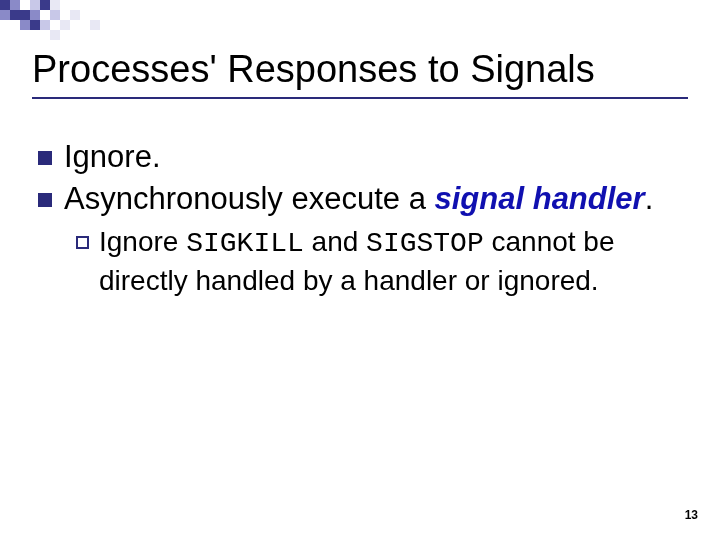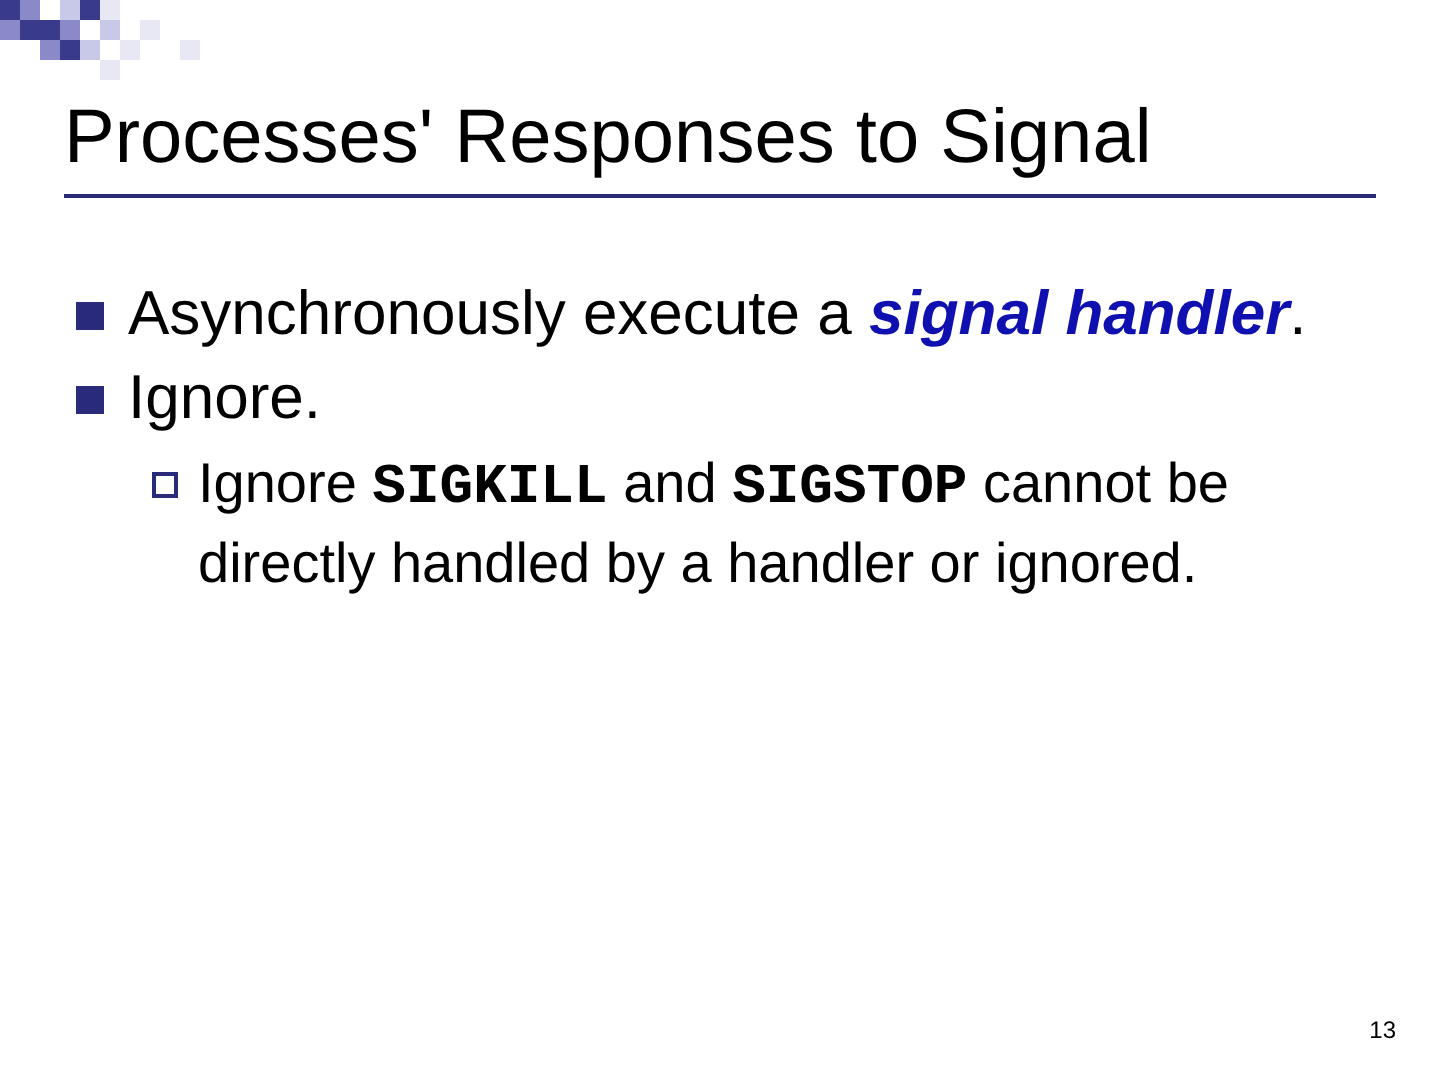--- a/index.html
+++ b/index.html
@@ -69,27 +69,27 @@
   .b2 .osq {
     flex: 0 0 auto;
     width: 13px;
     height: 13px;
     border: 2px solid #2a2a7a;
     margin-top: 12px;
     margin-right: 10px;
   }
   .b2 .txt { flex: 1; }
   .em-blue { color: #1010b0; font-style: italic; font-weight: bold; }
-  .mono { font-family: "Courier New", Courier, monospace; font-weight: bold; }
+  .mono { font-family: "Courier New", Courier, monospace; font-weight: normal; }
   .pagenum {
     position: absolute;
     right: 22px;
     bottom: 18px;
     font-size: 12px;
-    font-weight: normal;
+    font-weight: bold;
     color: #000;
   }
 </style>
 </head>
 <body>
 
 <svg class="decor" viewBox="0 0 160 40">
   <rect x="0" y="0" width="10" height="10" fill="#3a3a8a"></rect>
   <rect x="10" y="0" width="10" height="10" fill="#8a8ac8"></rect>
   <rect x="30" y="0" width="10" height="10" fill="#c8c8e8"></rect>
@@ -103,35 +103,35 @@
   <rect x="70" y="10" width="10" height="10" fill="#e8e8f4"></rect>
   <rect x="20" y="20" width="10" height="10" fill="#8a8ac8"></rect>
   <rect x="30" y="20" width="10" height="10" fill="#3a3a8a"></rect>
   <rect x="40" y="20" width="10" height="10" fill="#c8c8e8"></rect>
   <rect x="60" y="20" width="10" height="10" fill="#e8e8f4"></rect>
   <rect x="90" y="20" width="10" height="10" fill="#e8e8f4"></rect>
   <rect x="50" y="30" width="10" height="10" fill="#e8e8f4"></rect>
 </svg>
 
 <div class="slide">
-  <h1 class="title">Processes' Responses to Signal</h1>
+  <h1 class="title">Processes' Responses to Signals</h1>
   <hr class="rule">
 
   <div class="content">
 
     <div class="b1">
       <span class="sq"></span>
-      <span class="txt">
-        <span>Asynchronously execute a </span><span class="em-blue">signal handler</span><span>.</span>
-      </span>
+      <span class="txt">Ignore.</span>
     </div>
 
     <div class="b1">
       <span class="sq"></span>
-      <span class="txt">Ignore.</span>
+      <span class="txt">
+        <span>Asynchronously execute a </span><span class="em-blue">signal handler</span><span>.</span>
+      </span>
     </div>
 
     <div class="b2">
       <span class="osq"></span>
       <span class="txt">
         <span>Ignore </span><span class="mono">SIGKILL</span><span> and </span><span class="mono">SIGSTOP</span><span> cannot be directly handled by a handler or ignored.</span>
       </span>
     </div>
 
   </div>

